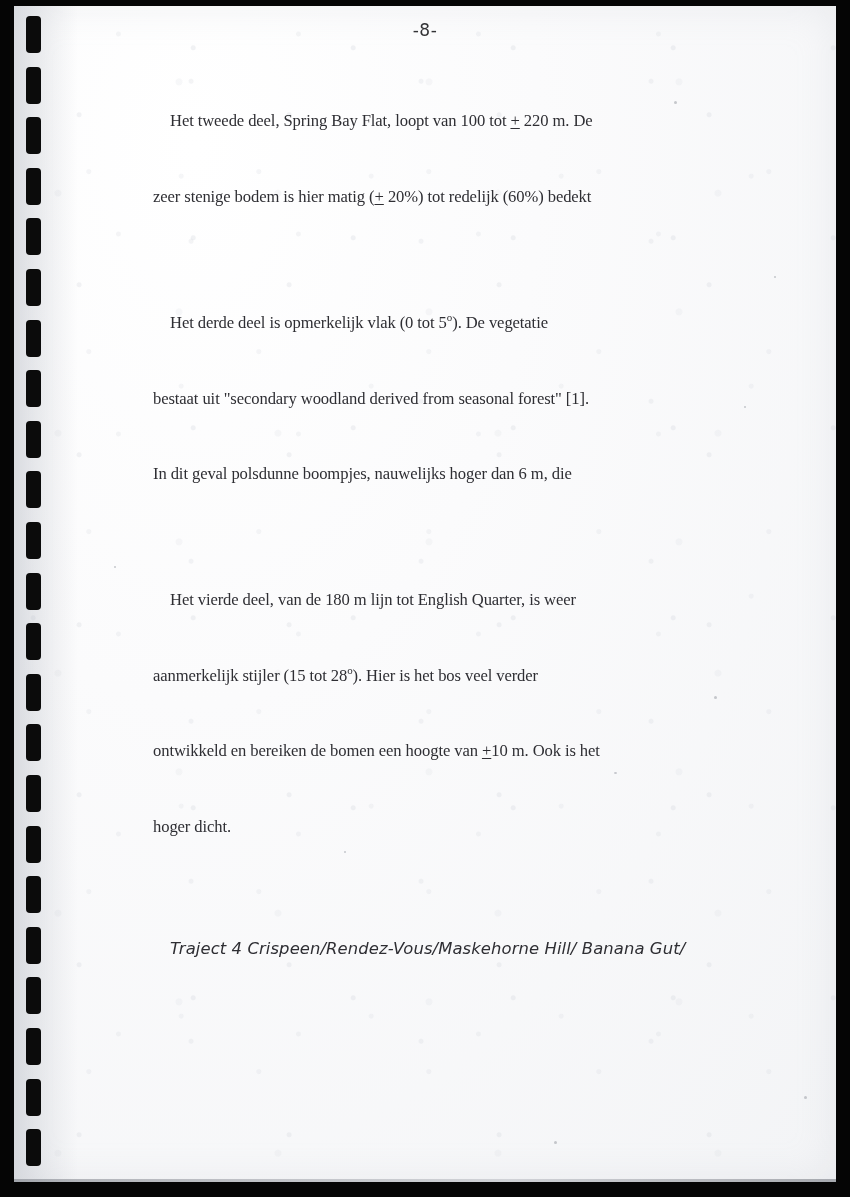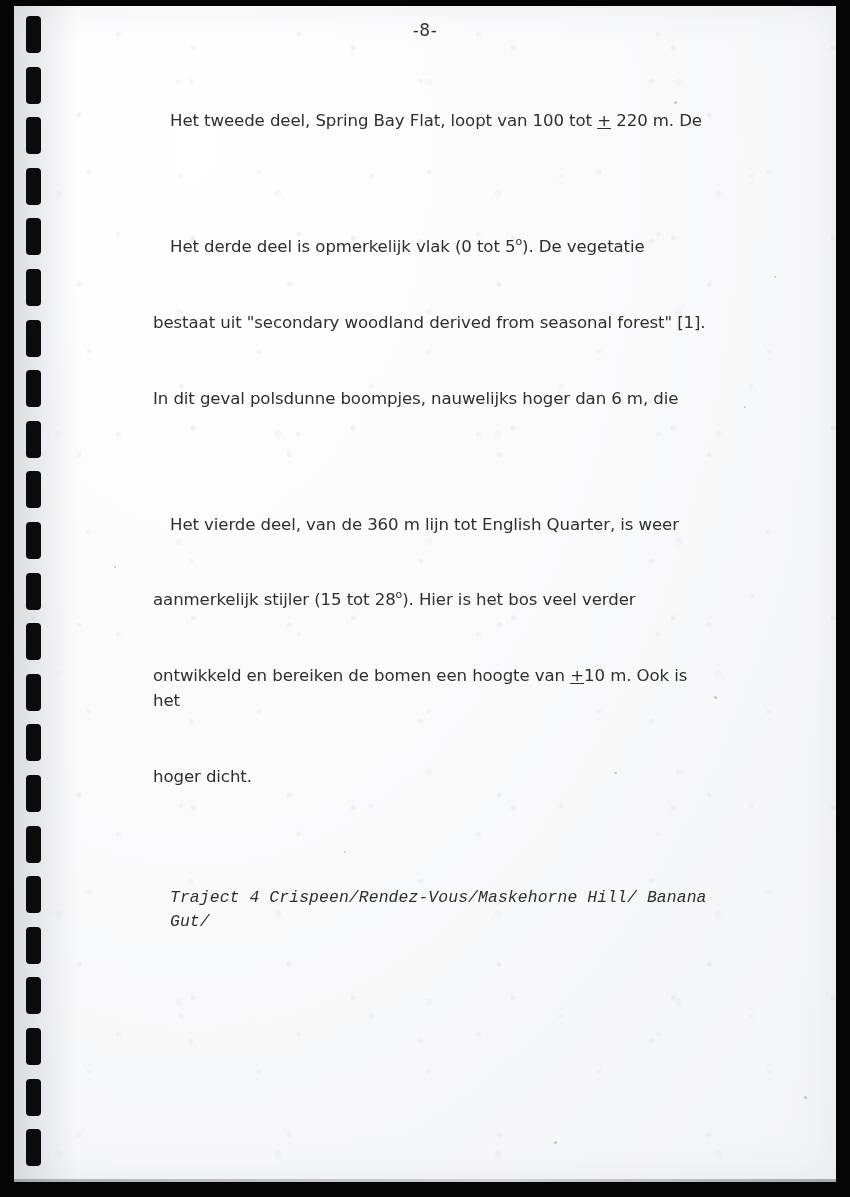--- a/index.html
+++ b/index.html
@@ -112,37 +112,37 @@
   }
 
   .para {
     font-size: 16.6px;
     line-height: 25.2px;
     color: #2e2e33;
     letter-spacing: -0.1px;
     white-space: pre-wrap;
     text-indent: 0;
     margin: 0;
+    font-family: Liberation Serif, serif;
   }
   .para .ln {
     display: block;
   }
   .para .ln.indent {
     padding-left: 17px;
   }
 
   .spacer-lg { height: 47px; }
 
   .traject-heading {
     font-style: italic;
     font-size: 16.4px;
     line-height: 24px;
     color: #2e2e33;
     letter-spacing: 0.1px;
-    font-family: Liberation Mono, monospace;
   }
   .traject-heading .ln1 { display: block; padding-left: 17px; }
   .traject-heading .ln2 { display: block; padding-left: 86px; }
 
   .sup {
     font-size: 11px;
     vertical-align: super;
     line-height: 0;
   }
   .uline {
@@ -207,30 +207,31 @@
     <div class="speck" style="left:330px; top:845px; width:2px; height:2px;"></div>
 
     <div id="content">
 
       <div class="page-number">-8-</div>
 
       <div id="text-column">
 
         <div class="para">
           <span class="ln indent">Het tweede deel, Spring Bay Flat, loopt van 100 tot <span class="pm uline">+</span> 220 m. De</span>
+          <span class="ln">zeer stenige bodem is hier matig (<span class="pm uline">+</span> 20%) tot redelijk (60%) bedekt</span>
         </div>
 
         <div class="para">
           <span class="ln indent">Het derde deel is opmerkelijk vlak (0 tot 5<span class="sup">o</span>). De vegetatie</span>
           <span class="ln">bestaat uit "secondary woodland derived from seasonal forest" [1].</span>
           <span class="ln">In dit geval polsdunne boompjes, nauwelijks hoger dan 6 m, die</span>
         </div>
 
         <div class="para">
-          <span class="ln indent">Het vierde deel, van de 360 m lijn tot English Quarter, is weer</span>
+          <span class="ln indent">Het vierde deel, van de 180 m lijn tot English Quarter, is weer</span>
           <span class="ln">aanmerkelijk stijler (15 tot 28<span class="sup">o</span>). Hier is het bos veel verder</span>
           <span class="ln">ontwikkeld en bereiken de bomen een hoogte van <span class="pm uline">+</span>10 m. Ook is het</span>
           <span class="ln">hoger dicht.</span>
         </div>
 
         <div class="spacer-lg"></div>
 
         <div class="traject-heading">
           <span class="ln1">Traject 4 Crispeen/Rendez-Vous/Maskehorne Hill/ Banana Gut/</span>
         </div>

